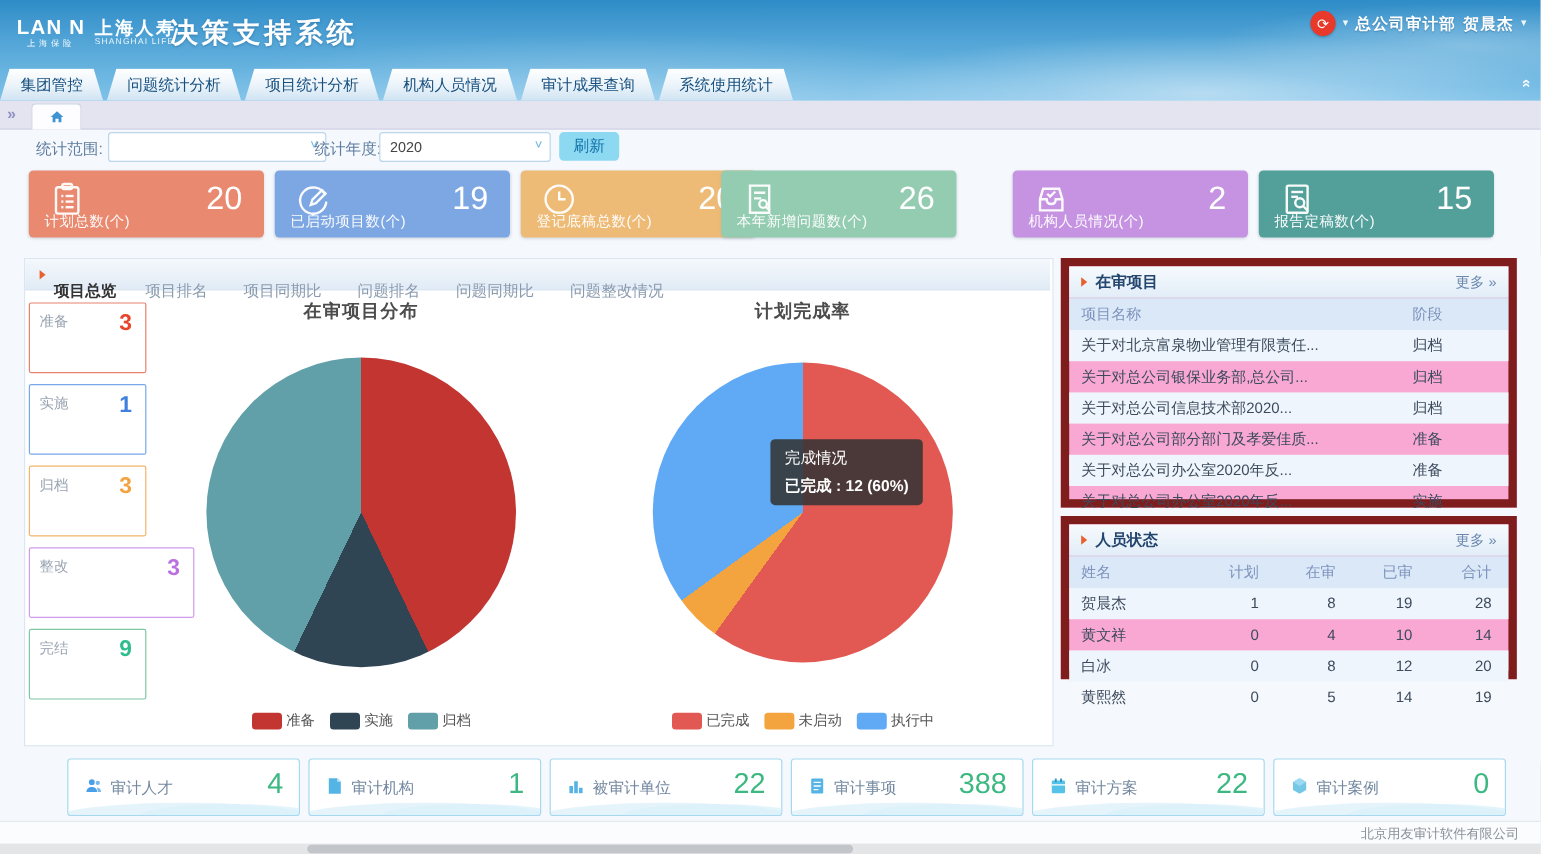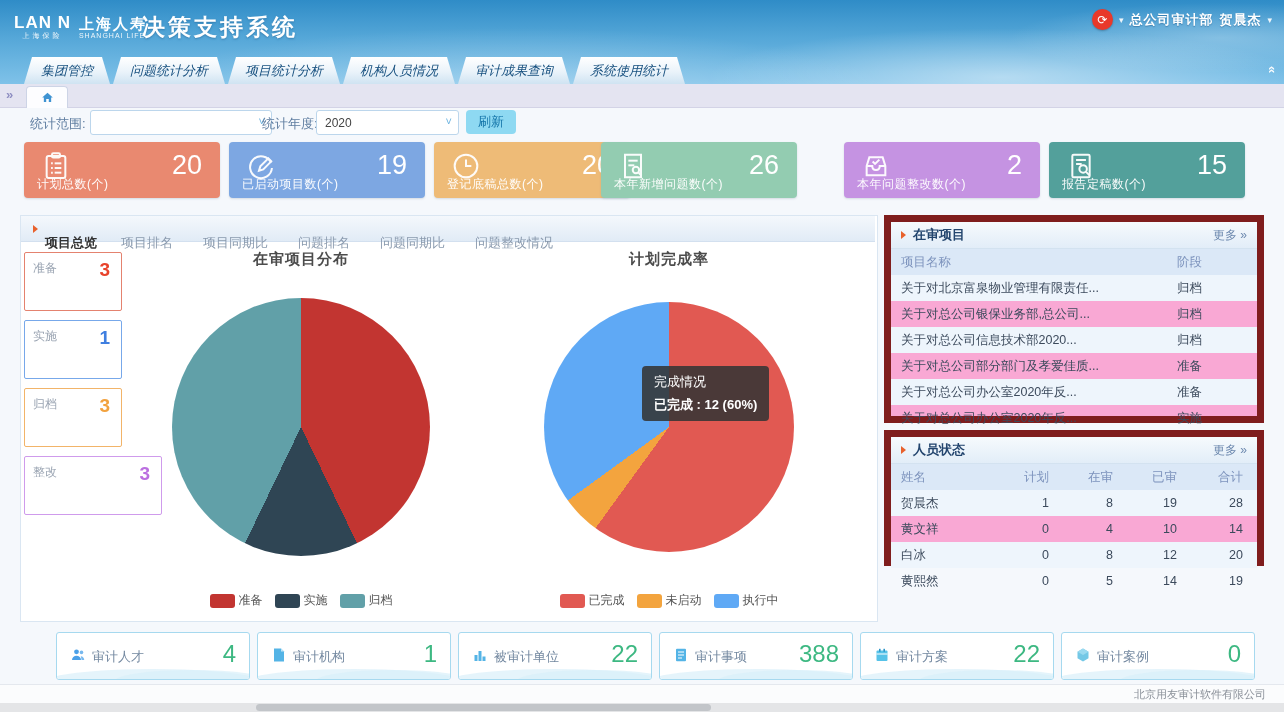--- a/index.html
+++ b/index.html
@@ -21,21 +21,21 @@
   .app-title{position:absolute;left:142px;top:12px;color:#fff;font-size:23px;font-weight:bold;
              letter-spacing:3px;text-shadow:0 1px 2px rgba(30,90,140,.5);}
   .user-area{position:absolute;right:12px;top:9px;display:flex;align-items:center;gap:6px;color:#fff;}
   .red-dot{width:21px;height:21px;border-radius:50%;background:#e8392b;display:flex;align-items:center;
            justify-content:center;color:#fff;font-size:12px;box-shadow:0 1px 2px rgba(0,0,0,.25);cursor:pointer;}
   .caret{font-size:9px;color:rgba(255,255,255,.9);cursor:pointer;}
   .user-name{font-size:13px;font-weight:bold;letter-spacing:1px;cursor:pointer;text-shadow:0 1px 1px rgba(30,90,140,.5);}
   .collapse{position:absolute;right:8px;top:62px;color:#fff;font-size:13px;font-weight:bold;
             transform:rotate(90deg);cursor:pointer;opacity:.95;}
   
-  .tabs{position:absolute;left:24px;bottom:0;display:flex;gap:3px;font-style:italic;}
+  .tabs{position:absolute;left:0;bottom:0;display:flex;gap:3px;}
   .tab{height:27px;line-height:27px;padding:0 17px;font-size:13px;color:#17507f;cursor:pointer;
        background:linear-gradient(180deg,#ffffff 0%,#eaf3fa 55%,#cfe3f2 100%);
        clip-path:polygon(8px 0,calc(100% - 8px) 0,100% 100%,0 100%);}
   
   .lav{position:absolute;left:0;top:84px;width:1284px;height:23px;background:#e4e4f1;border-bottom:1px solid #d3d3e6;}
   .lav .chev2{position:absolute;left:6px;top:3px;color:#8f8fc2;font-size:13px;font-weight:bold;cursor:pointer;}
   .home-tab{position:absolute;left:26px;top:2px;width:40px;height:21px;background:#fdfdff;
             border:1px solid #cdd4e6;border-bottom:none;border-radius:4px 4px 0 0;display:flex;
             align-items:center;justify-content:center;cursor:pointer;}
   
@@ -215,21 +215,21 @@
   </div>
   <div class="stat-card" style="left: 844px; background: rgb(197, 147, 226);">
     <span class="stat-icon">
       <svg width="32" height="32" viewBox="0 0 24 24" fill="none" stroke="#fff" stroke-width="1.5">
         <path d="M5 12 L7 5.5 H17 L19 12 V19 H5 Z"></path>
         <path d="M5 12 H9.2 C9.2 14 10.3 15 12 15 C13.7 15 14.8 14 14.8 12 H19"></path>
         <path d="M9.5 8.6 l1.8 1.8 3.2-3.2"></path>
       </svg>
       </span>
     <span class="stat-value">2</span>
-    <span class="stat-label">本年问题整改数(个)</span>
+    <span class="stat-label">机构人员情况(个)</span>
   </div>
   <div class="stat-card" style="left: 1049px; background: rgb(83, 160, 155);">
     <span class="stat-icon">
       <svg width="32" height="32" viewBox="0 0 24 24" fill="none" stroke="#fff" stroke-width="1.5">
         <rect x="5.5" y="3.5" width="13" height="17" rx="1"></rect>
           <line x1="8.3" y1="7.5" x2="15.7" y2="7.5"></line>
         <line x1="8.3" y1="10.5" x2="12.5" y2="10.5"></line>
         <circle cx="13.6" cy="14.2" r="2.8"></circle>
           <line x1="15.8" y1="16.4" x2="18.4" y2="19"></line>
       </svg>
@@ -258,20 +258,24 @@
     <span class="num" style="color: rgb(63, 127, 224);">1</span>
   </div>
   <div class="sbox" style="top: 388px; border-color: rgb(242, 180, 105);">
     <span class="lb">归档</span>
     <span class="num" style="color: rgb(242, 162, 62);">3</span>
   </div>
   <div class="sbox" style="top: 456px; border-color: rgb(207, 155, 236); padding-left: 40px;">
     <span class="lb">整改</span>
     <span class="num" style="color: rgb(187, 111, 224);">3</span>
   </div>
+  <div class="sbox" style="top: 524px; border-color: rgb(127, 198, 164);">
+    <span class="lb">完结</span>
+    <span class="num" style="color: rgb(47, 189, 143);">9</span>
+  </div>
 
   <div class="pie-title" style="left:172px;top:250px;width:258px">在审项目分布</div>
   <div class="pie" style="left: 172px; top: 298px; width: 258px; height: 258px; background: conic-gradient(rgb(194, 53, 49) 0deg, rgb(194, 53, 49) 154.286deg, rgb(47, 69, 84) 154.286deg, rgb(47, 69, 84) 205.714deg, rgb(97, 160, 168) 205.714deg, rgb(97, 160, 168) 360deg);"></div>
   <div class="legend" style="left:152px;top:592px;width:298px">
       <span class="legend-item">
         <span class="legend-swatch" style="background: rgb(194, 53, 49);"></span>
         <span class="legend-label">准备</span>
       </span>
       <span class="legend-item">
         <span class="legend-swatch" style="background: rgb(47, 69, 84);"></span>

